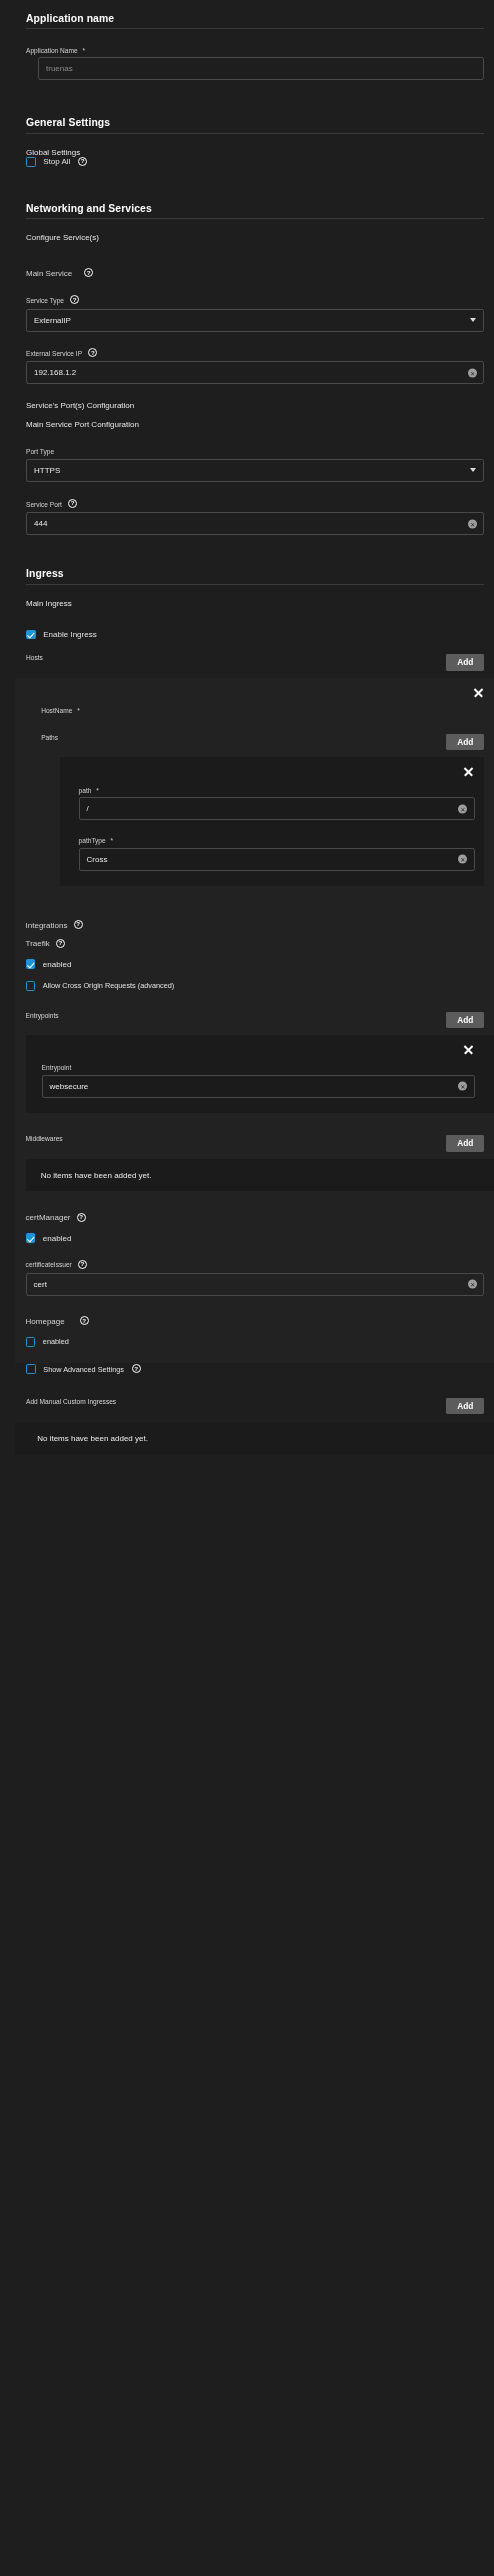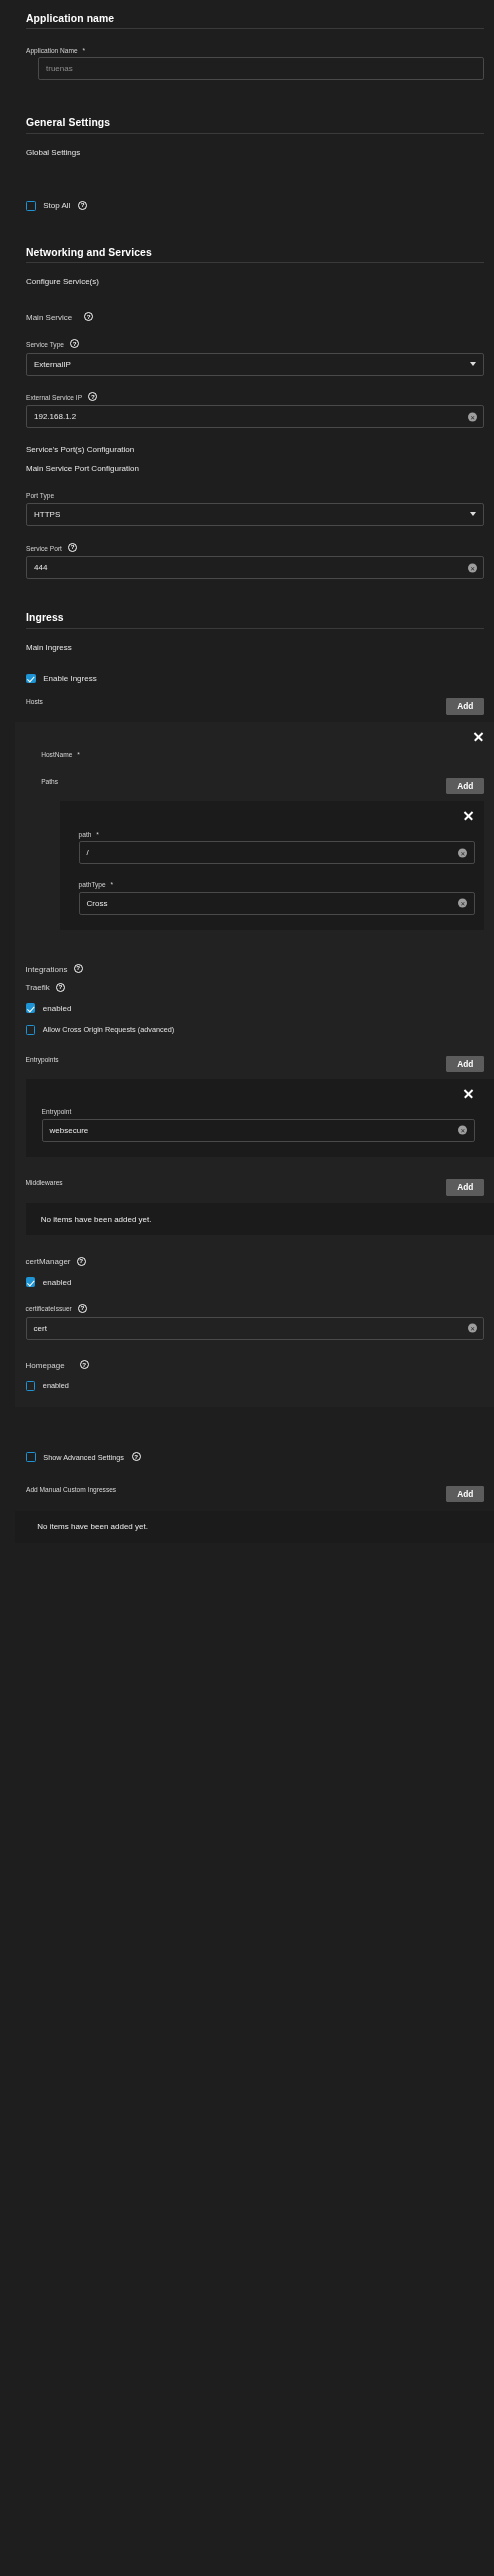--- a/index.html
+++ b/index.html
@@ -100,21 +100,20 @@
     border-right: 3.5px solid transparent;
     border-top: 4.2px solid #dcdcdc;
     cursor: pointer;
   }
 
   
   .cbrow {
     display: flex;
     align-items: center;
     gap: 7.6px;
-    margin-top: 44px;
   }
   .cb {
     width: 9.7px; height: 9.7px;
     border: 1.4px solid #1f94d4;
     border-radius: 1.4px;
     flex: none;
     background: transparent;
     cursor: pointer;
     position: relative;
   }

